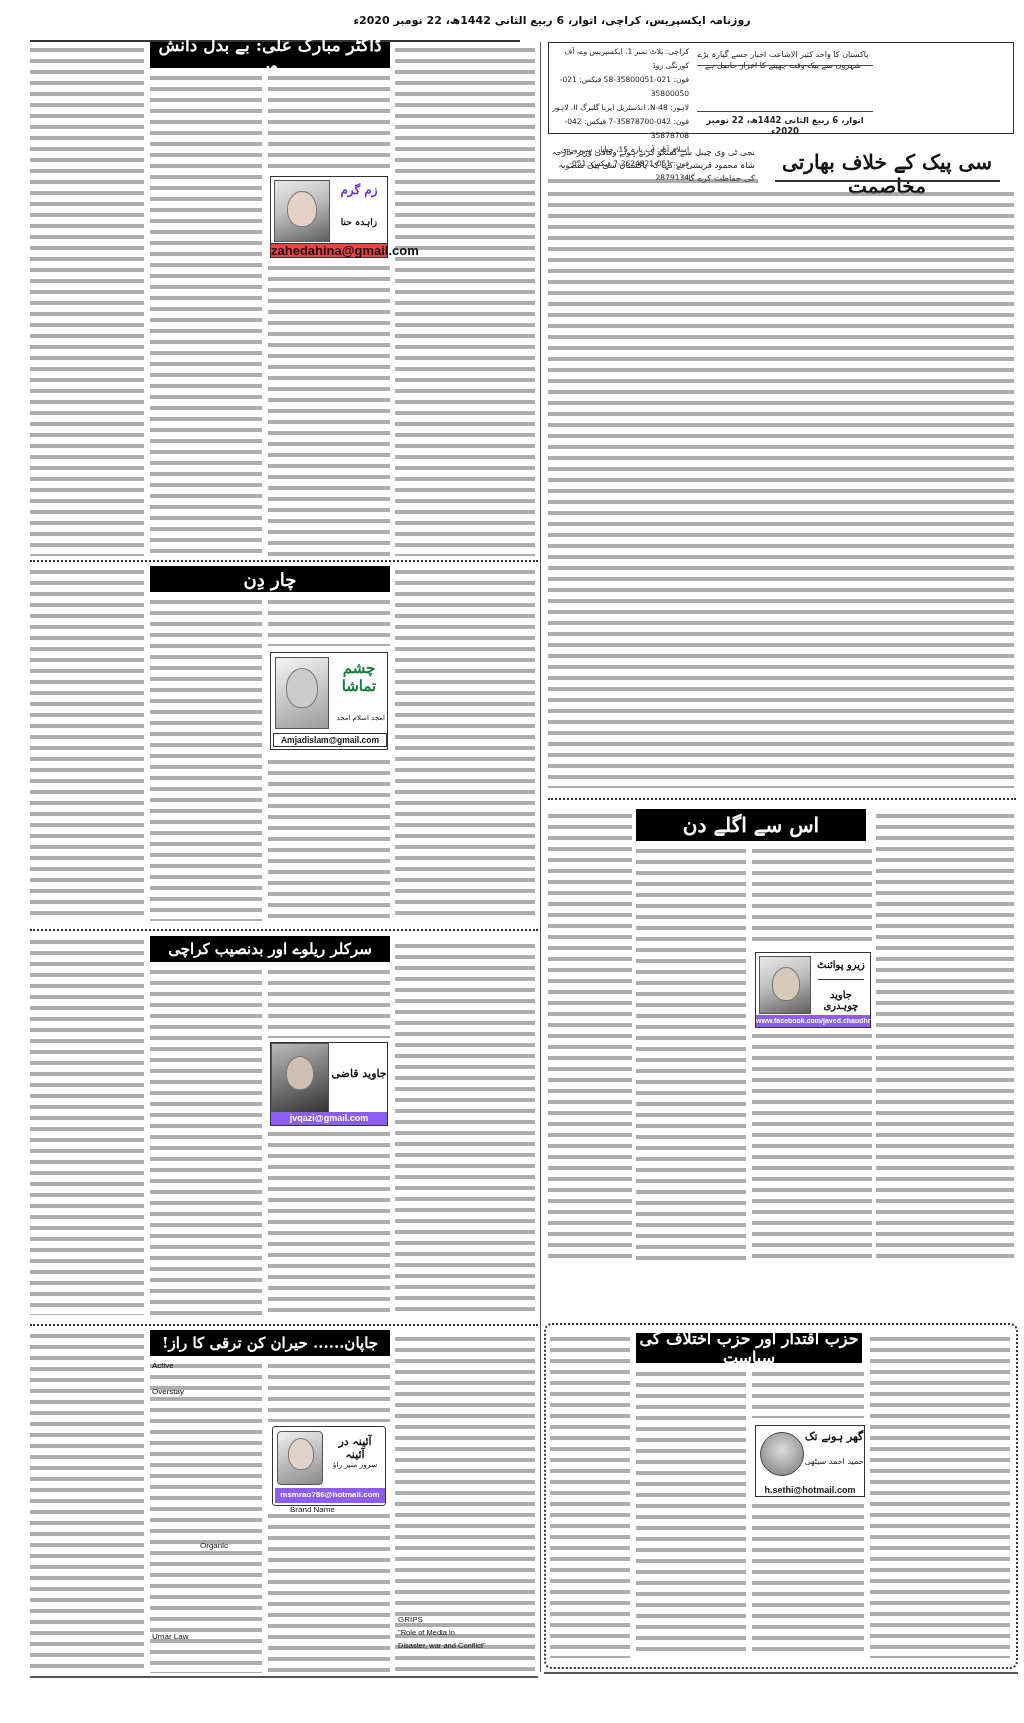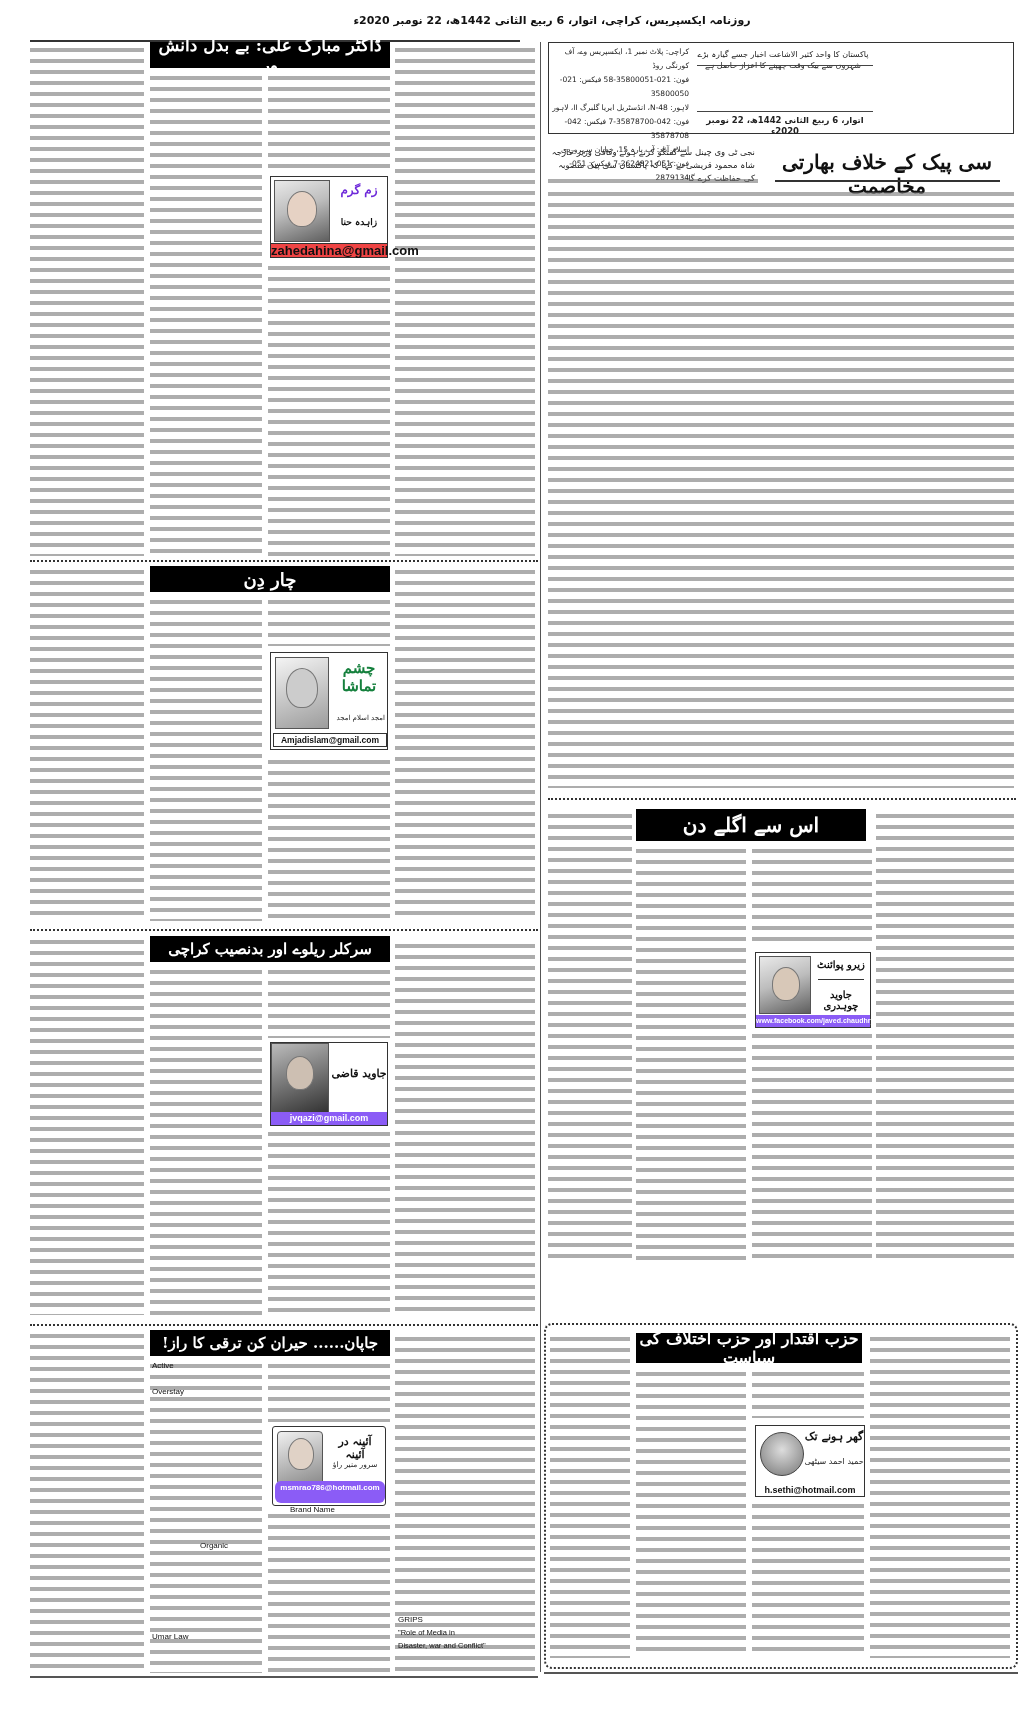--- a/index.html
+++ b/index.html
@@ -202,21 +202,21 @@
   </div>
 <div class="abs col" style="top:1330px;left:30px;width:114px;height:343px">
     <div class="lines"></div>
   </div>
 <div class="abs boxframe" style="top:1426px;left:272px;width:114px;height:80px;border-radius:3px">
   <div class="abs photo" style="top:4px;left:4px;width:46px;height:54px;border-radius:4px;background:linear-gradient(160deg,#f0f0f0,#8a8a8a)">
     <div class="face" style="top:6px;left:10px;width:26px;height:32px;background:#e0d2c6"></div>
   </div>
   <div class="abs title-ur" style="top:8px;left:54px;width:56px;font-size:11px">آئینہ در آئینہ</div>
   <div class="abs txt" style="top:32px;left:54px;width:56px;font-size:7.5px;text-align:center">سرور منیر راؤ</div>
-  <div class="abs caption" style="bottom:2px;left:2px;width:110px;height:22px;line-height:13px;border-radius:6px;font-size:8px">msmrao786@hotmail.com</div>
+  <div class="abs caption" style="bottom:2px;left:2px;width:110px;height:15px;line-height:13px;border-radius:0;font-size:8px">msmrao786@hotmail.com</div>
 </div>
 
 <div class="abs" style="top:1361px;left:152px;font-size:8px;font-family:'Liberation Sans',sans-serif">Active</div>
 <div class="abs" style="top:1387px;left:152px;font-size:8px;font-family:'Liberation Sans',sans-serif">Overstay</div>
 <div class="abs" style="top:1541px;left:200px;font-size:8px;font-family:'Liberation Sans',sans-serif">Organic</div>
 <div class="abs" style="top:1632px;left:152px;font-size:8px;font-family:'Liberation Sans',sans-serif">Umar Law</div>
 <div class="abs" style="top:1505px;left:290px;font-size:8px;font-family:'Liberation Sans',sans-serif">Brand Name</div>
 <div class="abs" style="top:1615px;left:398px;font-size:8px;font-family:'Liberation Sans',sans-serif">GRIPS</div>
 <div class="abs" style="top:1628px;left:398px;font-size:7.5px;font-family:'Liberation Sans',sans-serif">"Role of Media in</div>
 <div class="abs" style="top:1641px;left:398px;font-size:7.5px;font-family:'Liberation Sans',sans-serif">Disaster, war and Conflict"</div>

